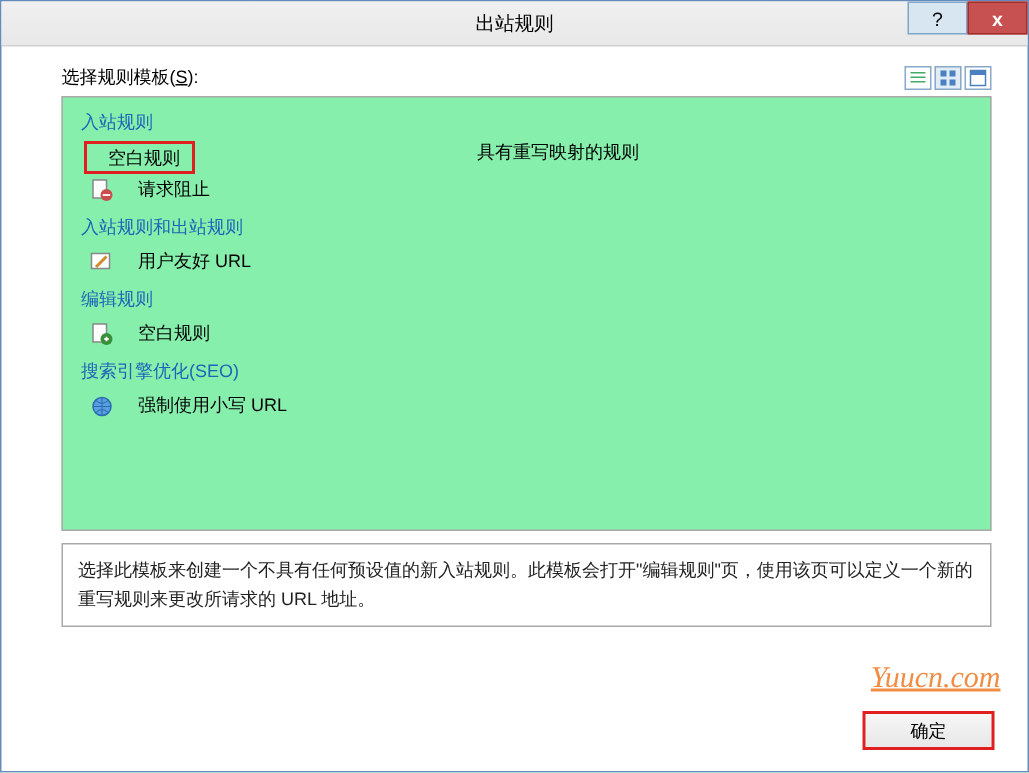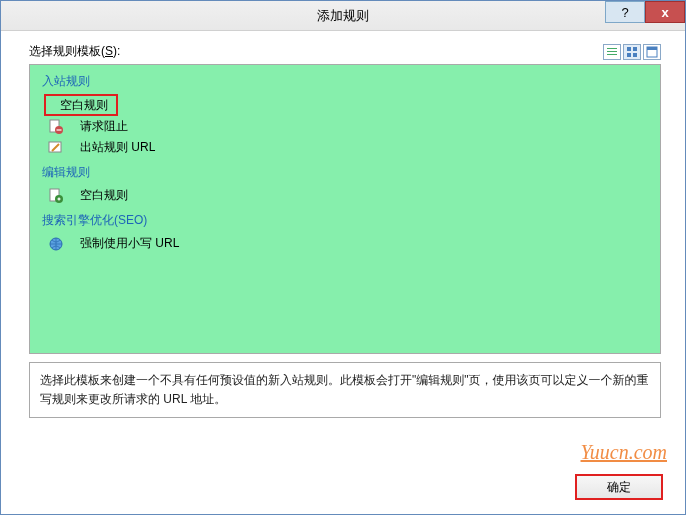--- a/index.html
+++ b/index.html
@@ -4,21 +4,21 @@
   <style>
     * { box-sizing: border-box; margin: 0; padding: 0; }
     body { font-family: "Microsoft YaHei", "SimSun", sans-serif; font-size: 12px; background: #eee; width: 686px; height: 515px; position: relative; }
     .dialog { width: 686px; height: 515px; background: #ffffff; border: 1px solid #648bbb; position: relative; }
     .titlebar { height: 30px; background: linear-gradient(#f0f0f0, #e8e8e8); border-bottom: 1px solid #d0d0d0; display: flex; align-items: center; position: relative; }
     .title { flex: 1; text-align: center; font-size: 13px; color: #000; }
     .titlebar-btns { position: absolute; right: 0; top: 0; display: flex; }
     .tbtn { width: 40px; height: 22px; border: 1px solid #a0a0a0; display: flex; align-items: center; justify-content: center; font-size: 13px; }
     .tbtn.help { background: #d8e6f2; border-color: #7ea7c8; }
     .tbtn.close { background: #c75050; color: #fff; border-color: #a03030; font-weight: bold; }
-    .content { padding: 12px 24px 0 28px; }
+    .content { padding: 12px 24px 0 40px; }
     .label-row { display: flex; align-items: center; justify-content: space-between; margin-bottom: 4px; }
     .view-toggles { display: flex; gap: 2px; }
     .vt { width: 18px; height: 16px; border: 1px solid #8aa8c8; background: #fff; display: flex; align-items: center; justify-content: center; }
     .vt.active { background: #e1ecf7; }
     .vt svg { width: 12px; height: 12px; }
     .listbox { border: 1px solid #a9a9a9; height: 290px; background: #86efac; padding: 6px 8px; overflow: auto; position: relative; }
     .cat { color: #1e65b8; font-size: 12px; margin: 6px 0 4px 4px; }
     .cat:first-child { margin-top: 2px; }
     .item { display: flex; align-items: center; gap: 16px; padding: 2px 4px 2px 10px; color: #000; cursor: pointer; }
     .item .icon { width: 16px; height: 16px; display:flex; align-items:center; justify-content:center; }
@@ -29,21 +29,21 @@
     .btn { width: 88px; height: 26px; border: 1px solid #acacac; background: linear-gradient(#f7f7f7,#e7e7e7); display: flex; align-items: center; justify-content: center; cursor: pointer; font-size: 12px; }
     .btn.primary { border: 2px solid #e02020; text-align: center; }
     .watermark { position: absolute; right: 18px; bottom: 50px; color: #f08030; font-family: Georgia, serif; font-style: italic; font-size: 20px; pointer-events: none; opacity: 0.9; text-decoration: underline; }
     .underline-s { text-decoration: underline; }
   </style>
 </head>
 <body>
 
 <div class="dialog">
   <div class="titlebar">
-    <div class="title">添加规则</div>
+    <div class="title">出站规则</div>
     <div class="titlebar-btns">
       <div class="tbtn help">
           <span>?</span>
         </div>
       <div class="tbtn close">
           <span>x</span>
         </div>
     </div>
   </div>
 
@@ -94,29 +94,38 @@
         <span class="icon">
             <svg viewBox="0 0 16 16">
               <rect x="2" y="1" width="9" height="12" fill="#fff" stroke="#888"></rect>
               <circle cx="11" cy="11" r="4" fill="#c94d4d"></circle>
               <rect x="8.5" y="10.4" width="5" height="1.2" fill="#fff"></rect>
             </svg>
           </span>
         <span>请求阻止</span>
       </div>
 
+      <div class="right-col">
+        <span class="icon"><svg viewBox="0 0 16 16">
+              <rect x="1" y="2" width="12" height="10" fill="#fff" stroke="#888"></rect>
+              <path d="M3 4 L11 4 M3 7 L9 7" stroke="#d28b2a" stroke-width="1.5"></path>
+              <path d="M11 10 L14 7" stroke="#3a8f3a" stroke-width="1.5"></path>
+            </svg></span>
+        <span>具有重写映射的规则</span>
+      </div>
 
+      <div class="cat">入站规则和出站规则</div>
       <div class="item">
         <span class="icon">
             <svg viewBox="0 0 16 16">
               <rect x="1" y="2" width="12" height="10" fill="#fff" stroke="#888"></rect>
               <path d="M4 11 L11 4" stroke="#d28b2a" stroke-width="2"></path>
             </svg>
           </span>
-        <span>出站规则 URL</span>
+        <span>用户友好 URL</span>
       </div>
 
       <div class="cat">编辑规则</div>
       <div class="item">
         <span class="icon">
             <svg viewBox="0 0 16 16">
               <rect x="2" y="1" width="9" height="12" fill="#fff" stroke="#888"></rect>
               <circle cx="11" cy="11" r="4" fill="#3a8f3a"></circle>
               <rect x="9.5" y="10.4" width="3" height="1.2" fill="#fff"></rect>
               <rect x="10.4" y="9.5" width="1.2" height="3" fill="#fff"></rect>

